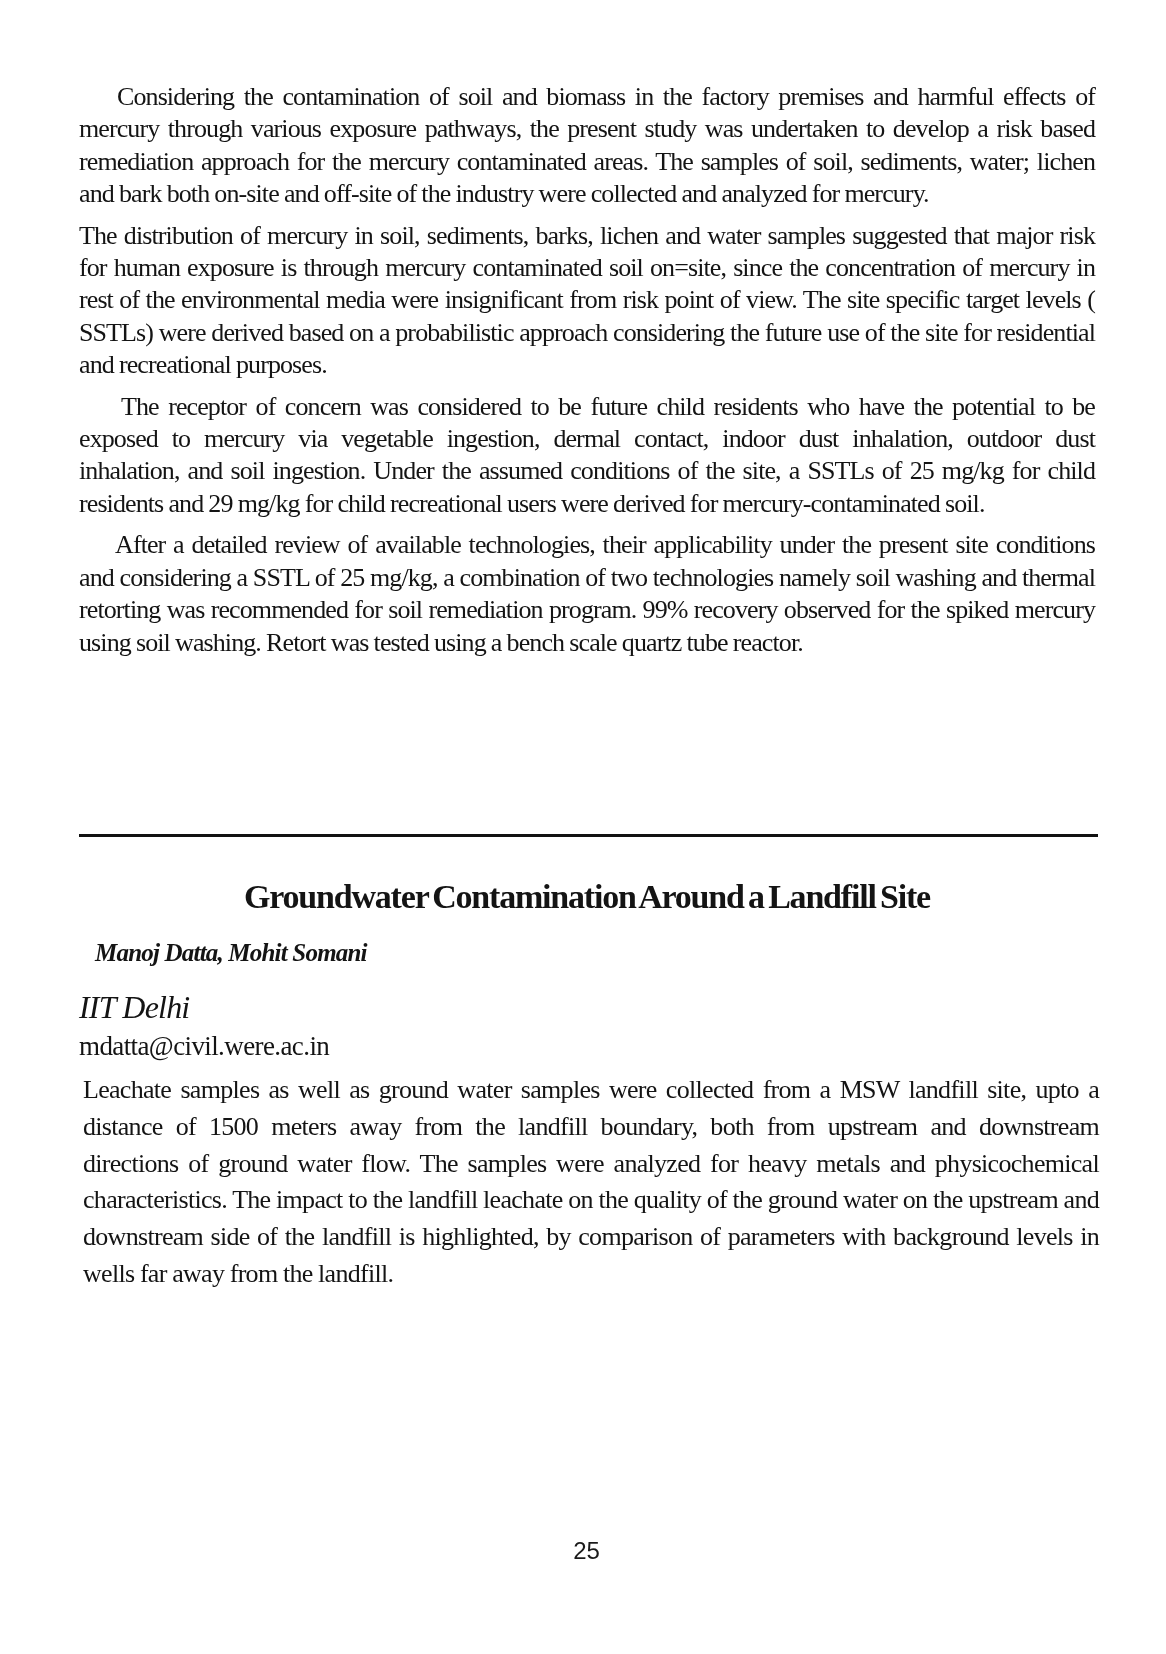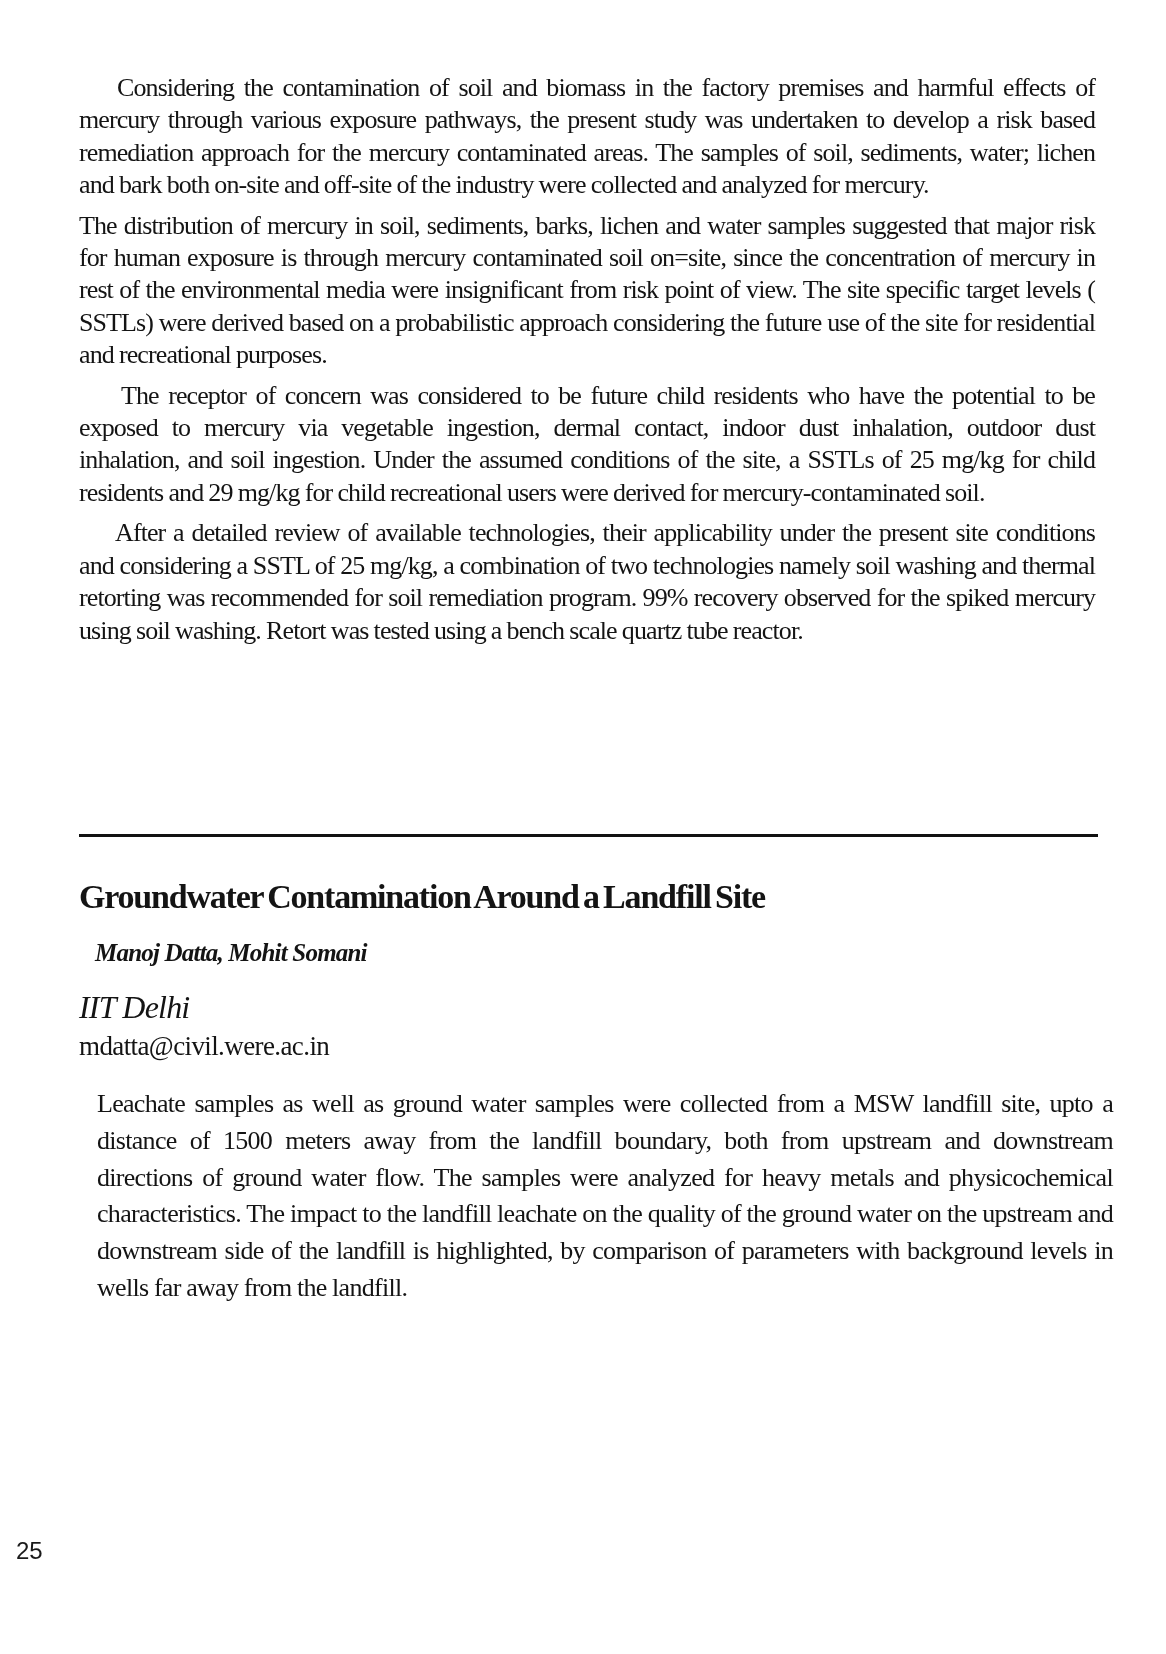--- a/index.html
+++ b/index.html
@@ -18,21 +18,21 @@
     .page {
       position: absolute;
       left: 79px;
       top: 72px;
       width: 1016px;
     }
     .para {
       font-size: 26px;
       line-height: 32.4px;
       text-align: justify;
-      margin: 0 0 8px 0;
+      margin: 9px 0 8px 0;
       letter-spacing: -0.9px;
       word-spacing: -0.5px;
     }
     .para.indent-1 { text-indent: 38px; }
     .para.indent-2 { text-indent: 42px; }
     .para.indent-3 { text-indent: 36px; }
     .divider {
       position: absolute;
       left: 79px;
       top: 834px;
@@ -46,20 +46,21 @@
       top: 876px;
       width: 1016px;
     }
     .article-title {
       font-size: 34px;
       font-weight: bold;
       line-height: 42px;
       margin: 0;
       letter-spacing: -1.2px;
       word-spacing: -3px;
+      text-align: center;
     }
     .article-authors {
       font-size: 25px;
       font-weight: bold;
       font-style: italic;
       line-height: 38px;
       margin: 16px;
       letter-spacing: -0.8px;
     }
     .article-affil {
@@ -76,30 +77,30 @@
       letter-spacing: -0.6px;
     }
     .abstract {
       position: absolute;
       left: 79px;
       top: 1068px;
       width: 1016px;
       font-size: 26px;
       line-height: 36.8px;
       text-align: justify;
-      margin: 18px;
+      margin: 4px;
       letter-spacing: -0.7px;
       word-spacing: -0.3px;
     }
     .page-number {
       position: absolute;
       left: 0;
       width: 1157px;
       top: 1537px;
-      text-align: left;
+      text-align: center;
       font-family: "Liberation Sans", "DejaVu Sans", sans-serif;
       font-size: 24px;
       color: #1a1a1a;
       padding-left: 16px;
       box-sizing: border-box;
     }
   </style>
 </head>
 <body>
 

